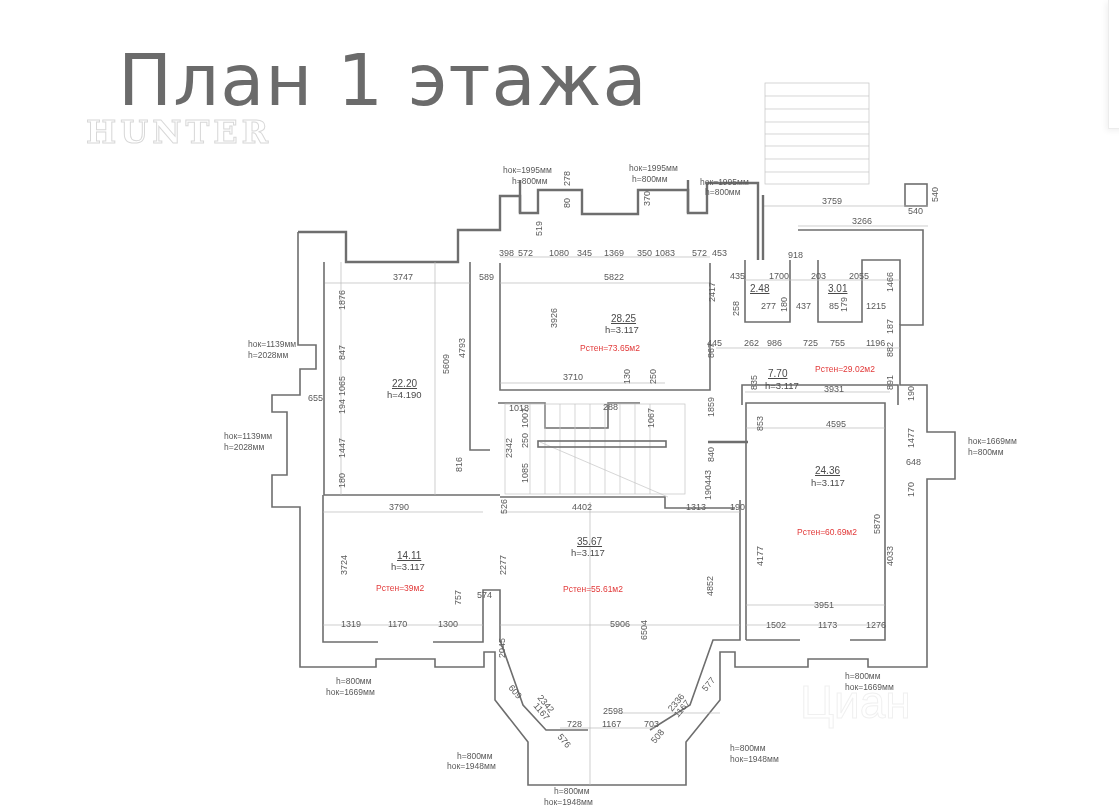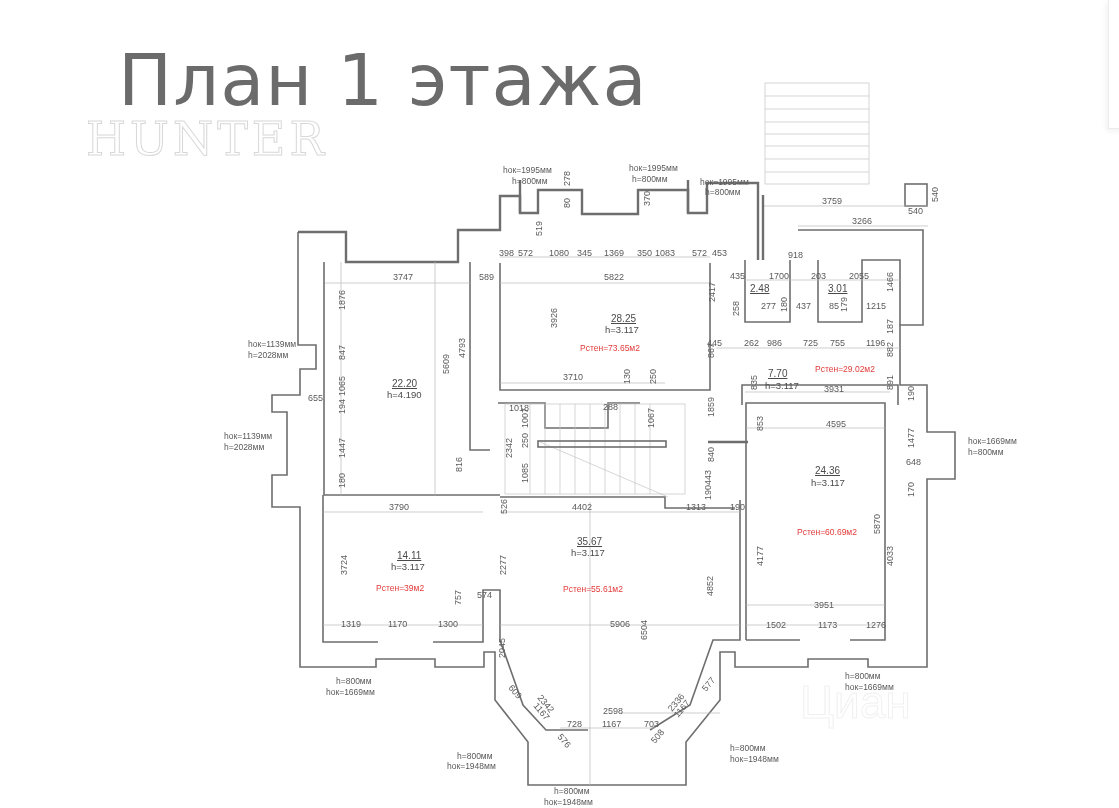--- a/index.html
+++ b/index.html
@@ -8,21 +8,21 @@
     position: absolute; left: 118px; top: 44px;
     font-family: "DejaVu Sans", sans-serif; font-size: 72px; color: #6b6b6b;
     letter-spacing: 1px; line-height: 1; white-space: nowrap;
   }
   .wm-logo { position: absolute; left: 48px; top: 36px; width: 300px; height: 135px; }
   .wm-logo .t1, .wm-logo .t2 {
     position: absolute; font-family: "DejaVu Serif", serif; color: transparent;
     -webkit-text-stroke: 1px #d8d8d8; letter-spacing: 4px; line-height: 1;
   }
   .wm-logo .t1 { left: 0; top: 8px; font-size: 62px; }
-  .wm-logo .t2 { left: 38px; top: 80px; font-size: 46px; }
+  .wm-logo .t2 { left: 38px; top: 80px; font-size: 32px; font-weight: bold; }
   .corner-panel {
     position: absolute; left: 1108px; top: 0; width: 20px; height: 128px;
     border-left: 1px solid #ececec; border-bottom: 1px solid #ececec;
     box-shadow: -2px 2px 6px rgba(0,0,0,0.06); background: #fff;
   }
   svg.plan { position: absolute; left: 0; top: 0; }
   .wall { fill: none; stroke: #6e6e6e; stroke-width: 1.6; }
   .wall-thick { fill: none; stroke: #6e6e6e; stroke-width: 2.4; }
   .dim { fill: none; stroke: #b9b9b9; stroke-width: 0.7; }
   .stair { fill: none; stroke: #c4c4c4; stroke-width: 0.7; }

